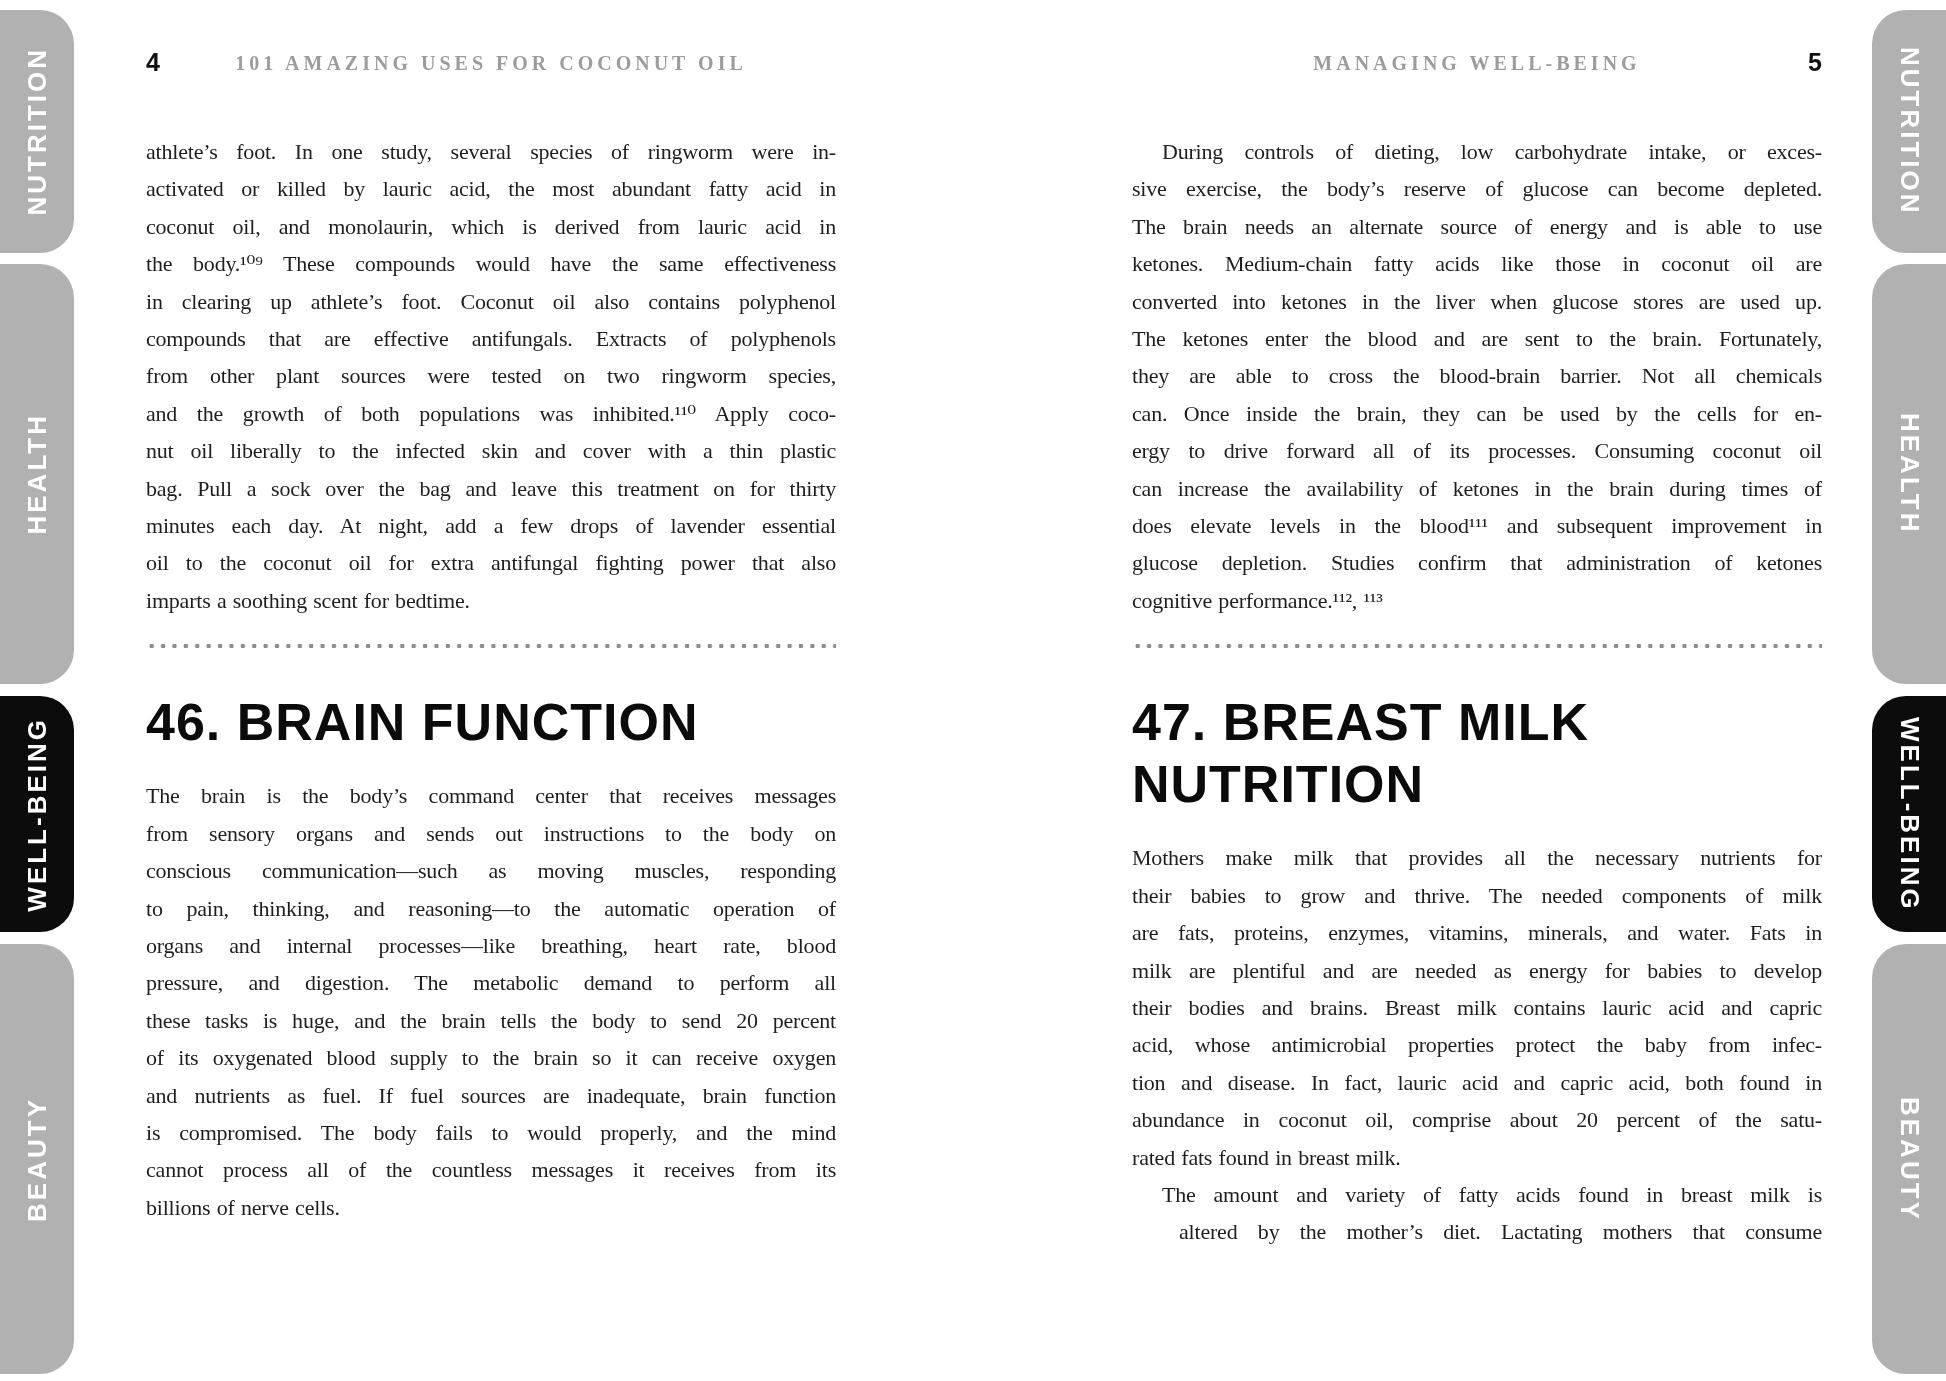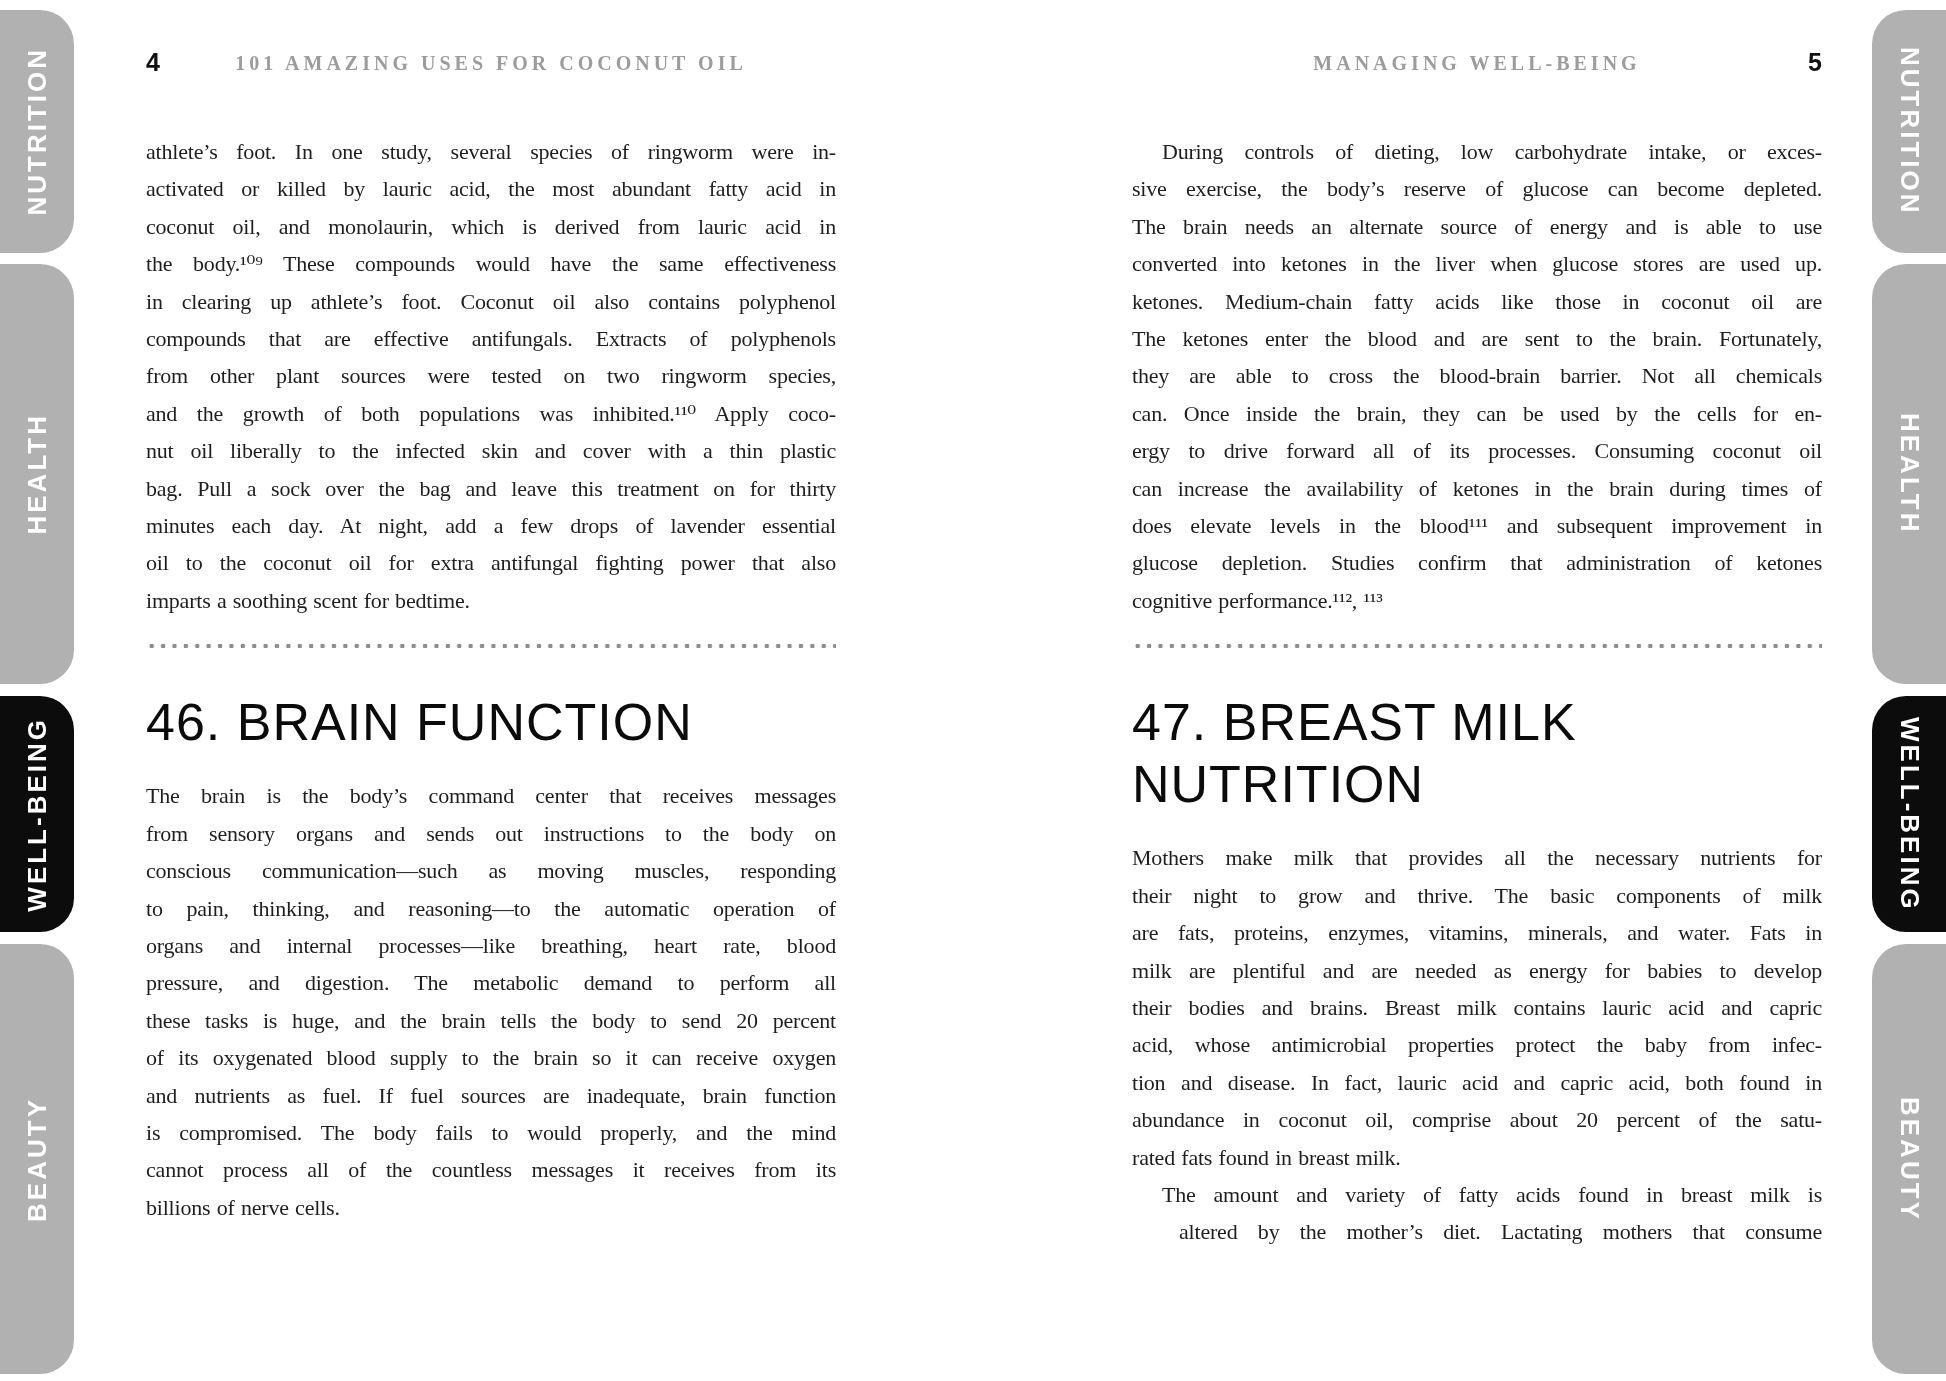--- a/index.html
+++ b/index.html
@@ -92,21 +92,21 @@
     background-image:radial-gradient(circle,var(--dot-gray) 2.2px,rgba(0,0,0,0) 2.5px);
     background-size:11.4px 6px;
     background-position:0 50%;
     background-repeat:repeat-x;
   }
 
   .section-heading{
     margin-top:42px;
     margin-bottom:24px;
     font-family:"Liberation Sans","DejaVu Sans",sans-serif;
-    font-weight:400;
+    font-weight:700;
     font-size:52px;
     line-height:62px;
     letter-spacing:1px;
     color:var(--heading-black);
   }
 </style>
 </head>
 <body>
 
 <div class="spread">
@@ -185,39 +185,39 @@
   <div class="page page-right">
     <div class="page-header">
       <span class="header-title">MANAGING WELL-BEING</span>
       <span class="page-num pn-right">5</span>
     </div>
     <div class="page-body">
         <div class="para">
           <div class="tline indent">During controls of dieting, low carbohydrate intake, or exces-</div>
           <div class="tline">sive exercise, the body’s reserve of glucose can become depleted.</div>
           <div class="tline">The brain needs an alternate source of energy and is able to use</div>
+          <div class="tline">ketones. Medium-chain fatty acids like those in coconut oil are</div>
           <div class="tline">converted into ketones in the liver when glucose stores are used up.</div>
-          <div class="tline">ketones. Medium-chain fatty acids like those in coconut oil are</div>
           <div class="tline">The ketones enter the blood and are sent to the brain. Fortunately,</div>
           <div class="tline">they are able to cross the blood-brain barrier. Not all chemicals</div>
           <div class="tline">can. Once inside the brain, they can be used by the cells for en-</div>
           <div class="tline">ergy to drive forward all of its processes. Consuming coconut oil</div>
           <div class="tline">can increase the availability of ketones in the brain during times of</div>
           <div class="tline">does elevate levels in the blood¹¹¹ and subsequent improvement in</div>
           <div class="tline">glucose depletion. Studies confirm that administration of ketones</div>
           <div class="tline">cognitive performance.¹¹², ¹¹³</div>
         </div>
         <div class="dotted"></div>
         <div class="section-heading">
           <div class="hline">47. BREAST MILK</div>
           <div class="hline">NUTRITION</div>
         </div>
         <div class="para">
           <div class="tline">Mothers make milk that provides all the necessary nutrients for</div>
-          <div class="tline">their night to grow and thrive. The basic components of milk</div>
+          <div class="tline">their babies to grow and thrive. The needed components of milk</div>
           <div class="tline">are fats, proteins, enzymes, vitamins, minerals, and water. Fats in</div>
           <div class="tline">milk are plentiful and are needed as energy for babies to develop</div>
           <div class="tline">their bodies and brains. Breast milk contains lauric acid and capric</div>
           <div class="tline">acid, whose antimicrobial properties protect the baby from infec-</div>
           <div class="tline">tion and disease. In fact, lauric acid and capric acid, both found in</div>
           <div class="tline">abundance in coconut oil, comprise about 20 percent of the satu-</div>
           <div class="tline">rated fats found in breast milk.</div>
         </div>
         <div class="para cut">
           <div class="tline indent">The amount and variety of fatty acids found in breast milk is</div>

